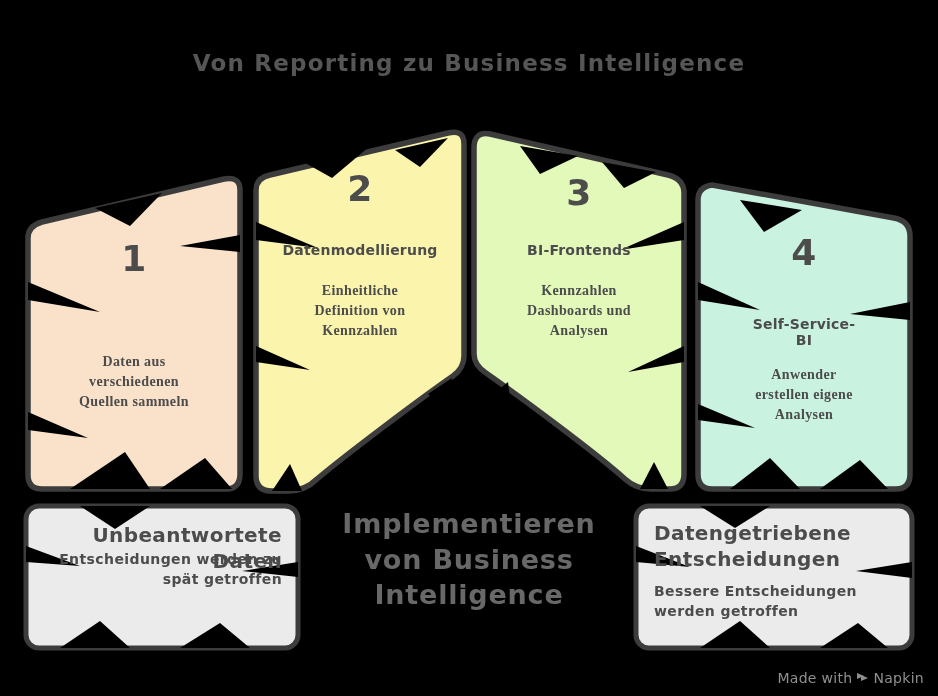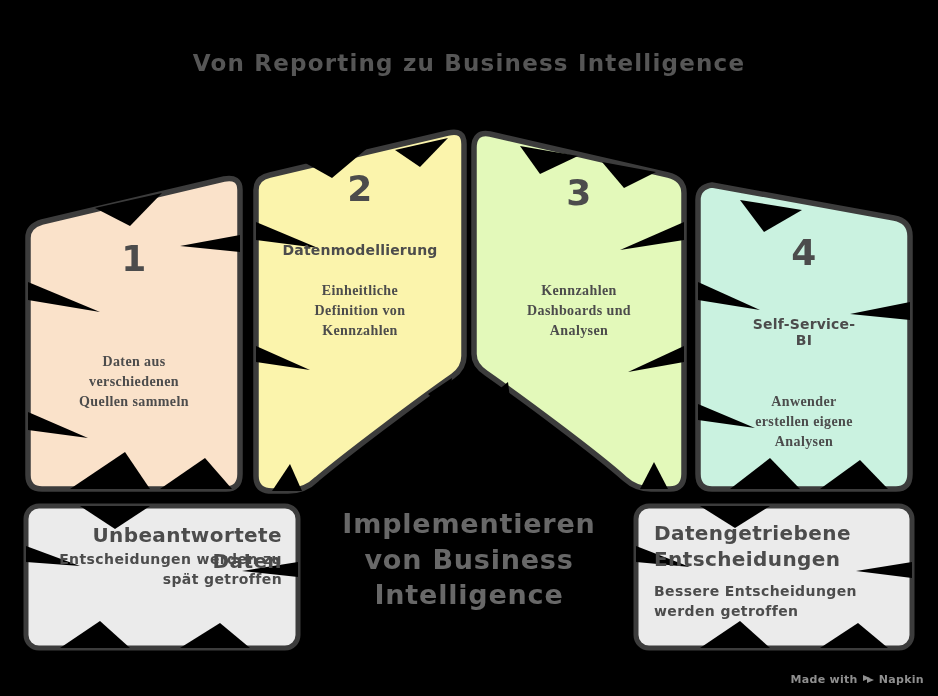--- a/index.html
+++ b/index.html
@@ -66,21 +66,21 @@
   .s1title { left: 24px;  width: 220px; top: 314px; }
   .s1desc  { left: 28px;  width: 212px; top: 352px; }
   .s2num   { left: 256px; width: 208px; top: 168px; }
   .s2title { left: 250px; width: 220px; top: 242px; }
   .s2desc  { left: 256px; width: 208px; top: 281px; }
   .s3num   { left: 474px; width: 210px; top: 172px; }
   .s3title { left: 474px; width: 210px; top: 242px; }
   .s3desc  { left: 474px; width: 210px; top: 281px; }
   .s4num   { left: 698px; width: 212px; top: 232px; }
   .s4title { left: 698px; width: 212px; top: 316px; }
-  .s4desc  { left: 698px; width: 212px; top: 392px; }
+  .s4desc  { left: 698px; width: 212px; top: 365px; }
   .box-title {
     font-size: 20px;
     line-height: 1.3;
     color: var(--step-text-color, #4C4C4C);
   }
   .box-desc {
     font-size: 14px;
     line-height: 1.4;
     color: var(--step-text-color, #4C4C4C);
   }
@@ -97,22 +97,22 @@
     color: var(--center-color, #686868);
     letter-spacing: 0.8px;
   }
   .watermark {
     position: absolute;
     right: 14px;
     bottom: 10px;
     display: flex;
     align-items: center;
     gap: 4px;
-    font-size: 11px;
-    font-weight: bold;
+    font-size: 14px;
+    font-weight: normal;
     color: var(--watermark-color, #8F8F8F);
     letter-spacing: 0.3px;
   }
   .pen-icon { display: inline-block; width: 13px; height: 12px; }
 </style>
 </head>
 <body>
 
 <div class="canvas">
 
@@ -181,20 +181,21 @@
 verschiedenen
 Quellen sammeln</div>
 
   <div class="txt step-num s2num">2</div>
   <div class="txt step-title s2title">Datenmodellierung</div>
   <div class="txt step-desc s2desc">Einheitliche
 Definition von
 Kennzahlen</div>
 
   <div class="txt step-num s3num">3</div>
+  <div class="txt step-title s3title">BI-Frontends</div>
   <div class="txt step-desc s3desc">Kennzahlen
 Dashboards und
 Analysen</div>
 
   <div class="txt step-num s4num">4</div>
   <div class="txt step-title s4title">Self-Service-
 BI</div>
   <div class="txt step-desc s4desc">Anwender
 erstellen eigene
 Analysen</div>

